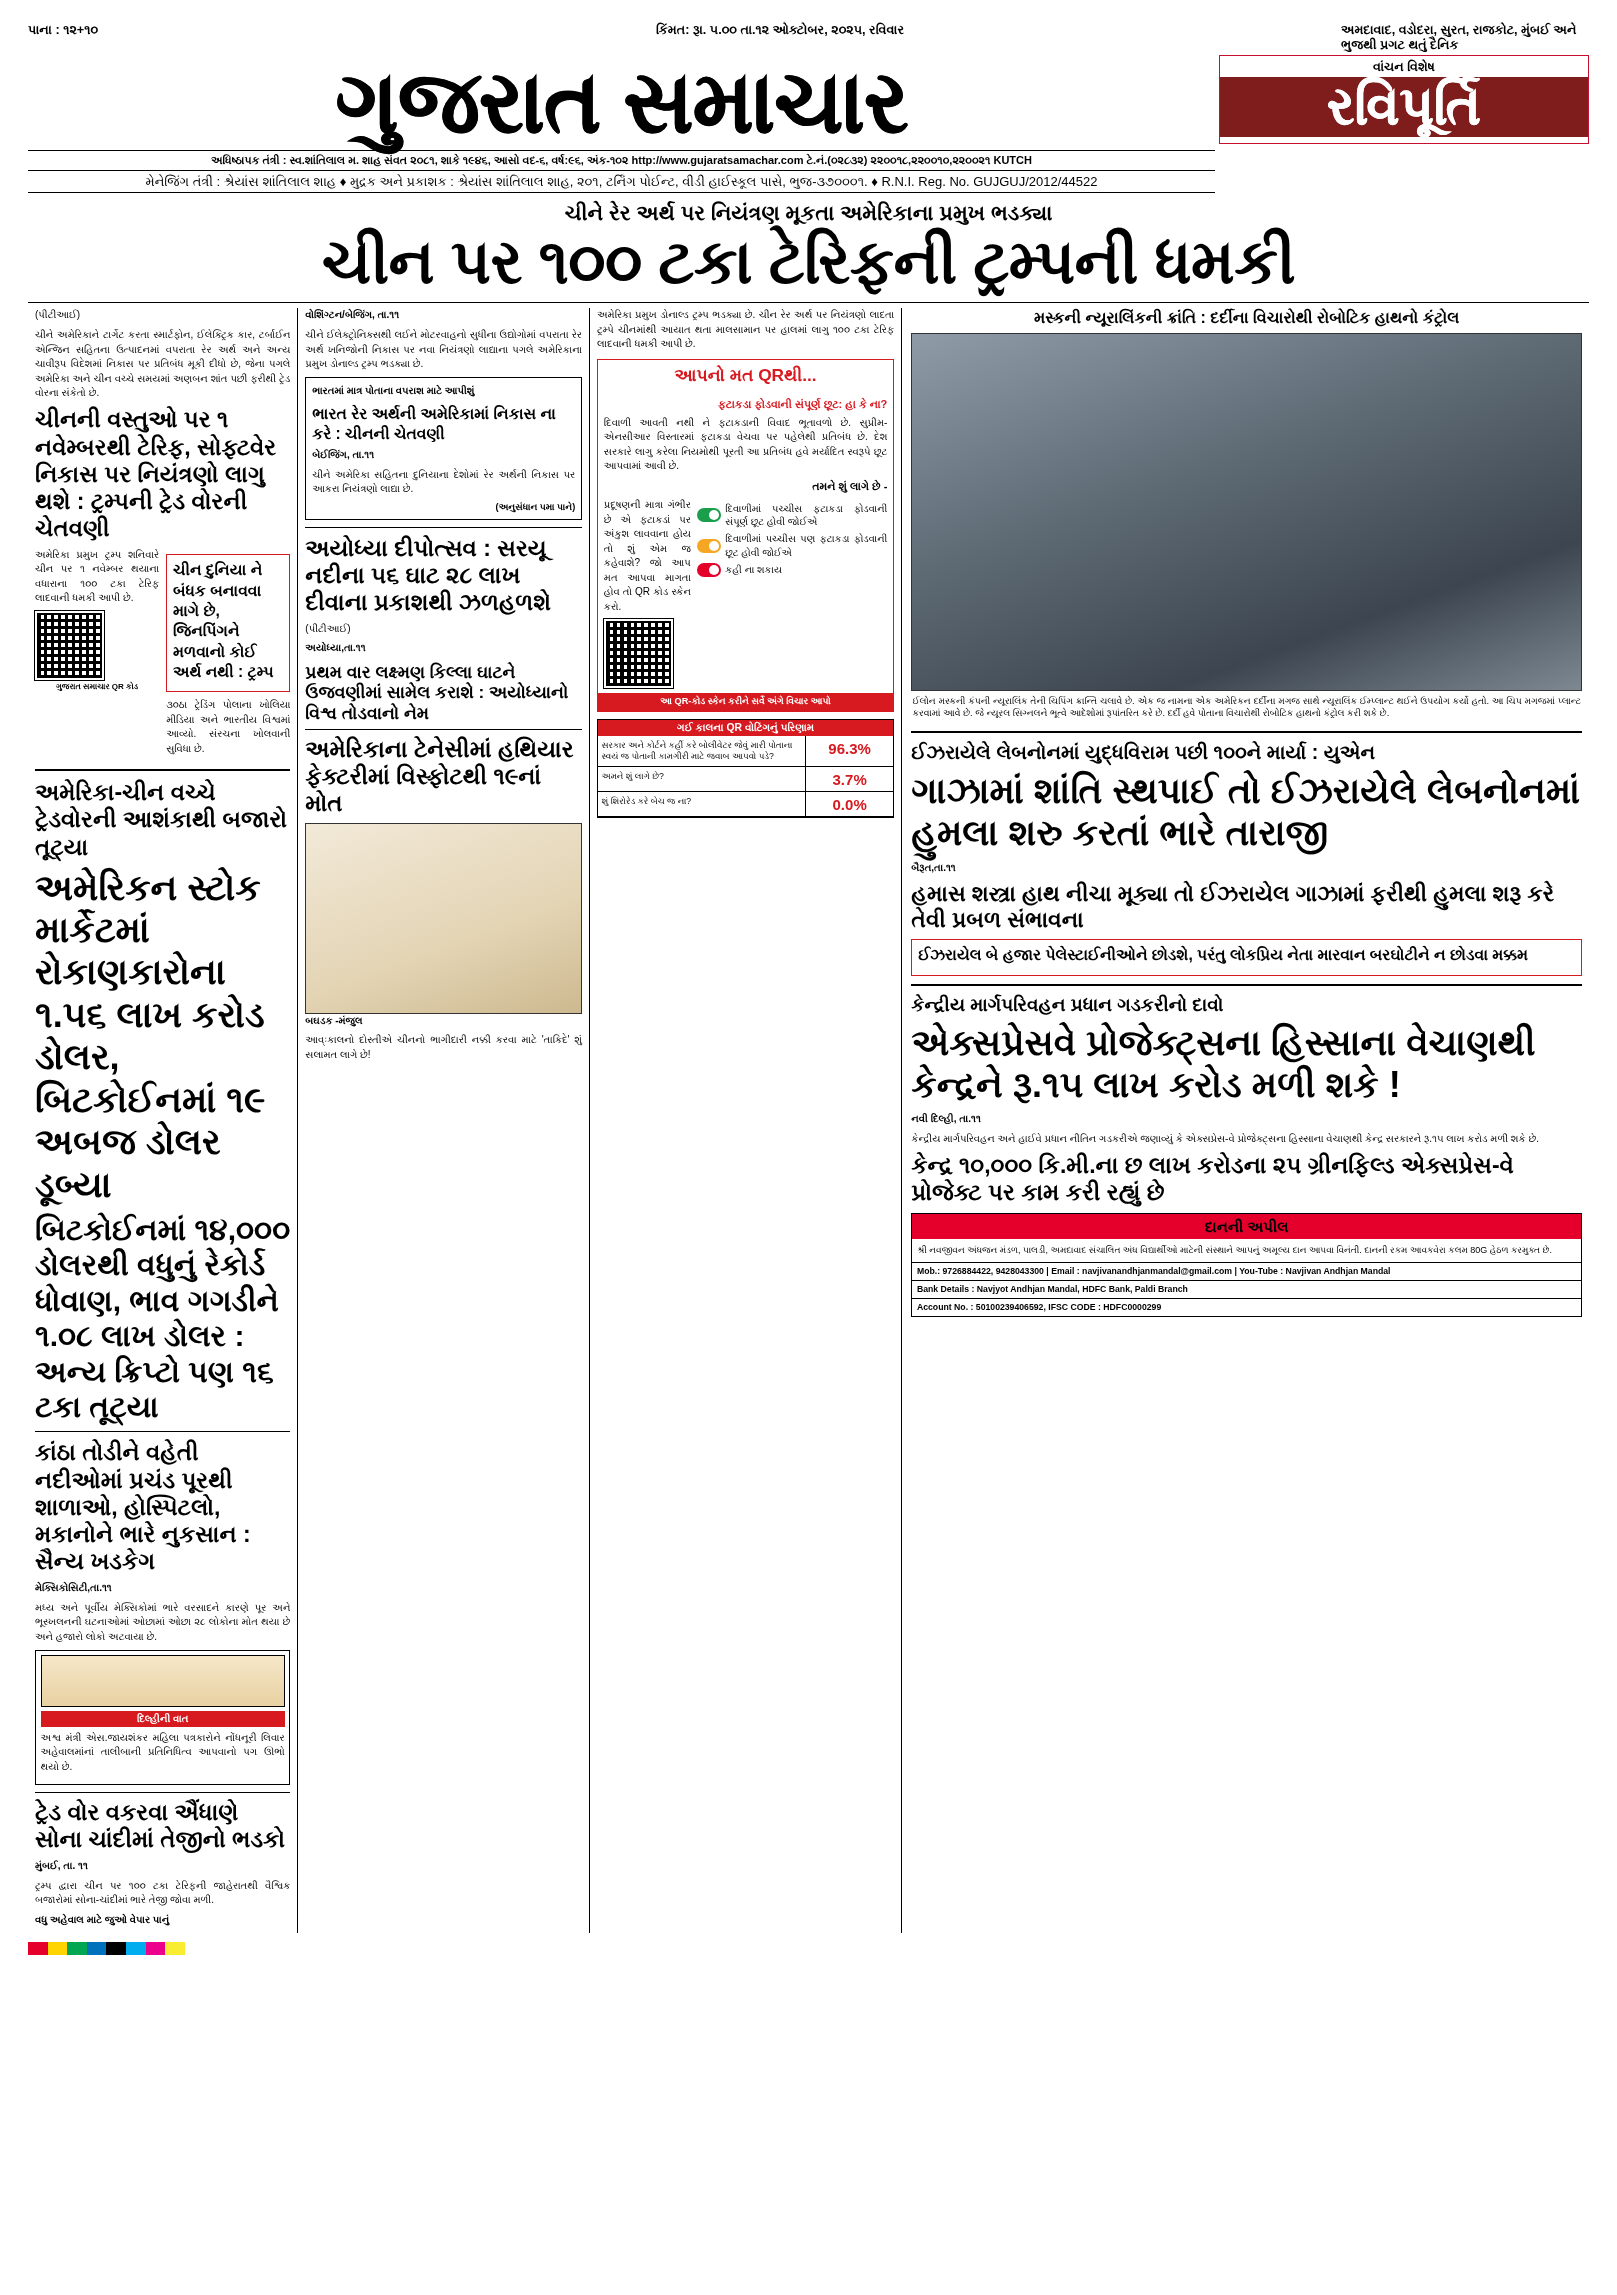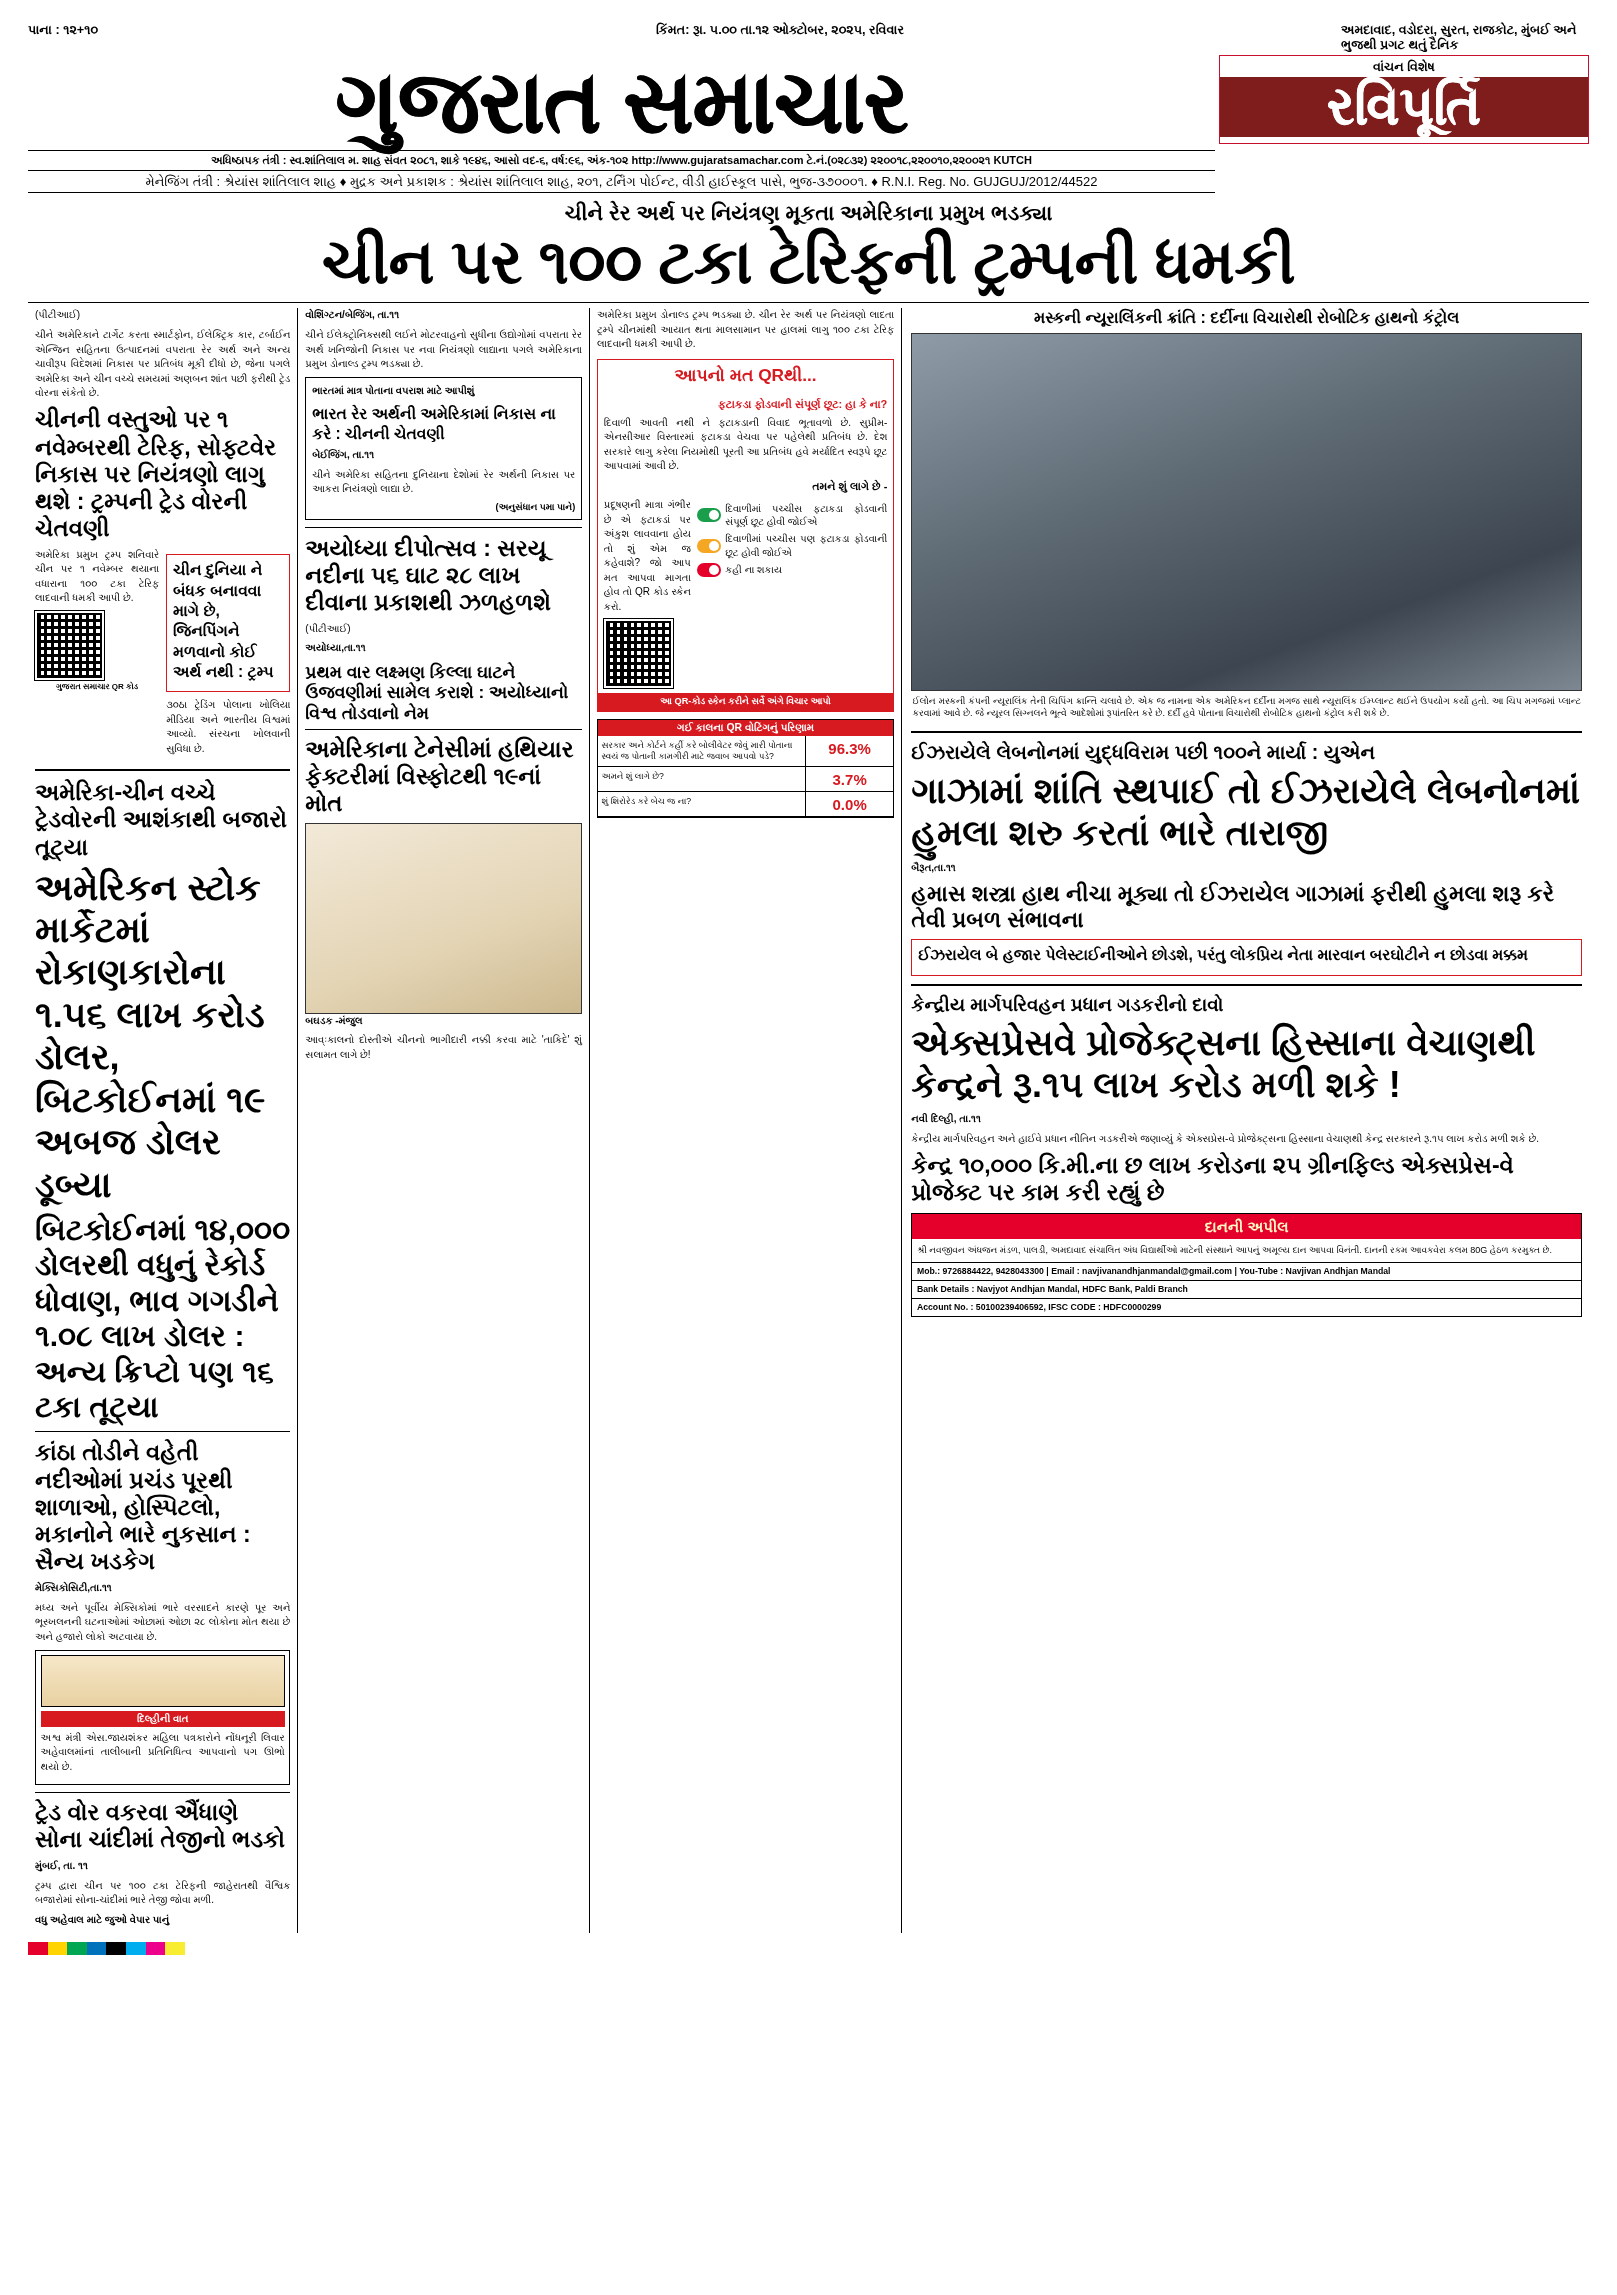--- a/index.html
+++ b/index.html
@@ -193,21 +193,21 @@
   .sw.y { background:#f5a623; }
   .sw::after{content:"";position:absolute;top:1.7px;right:1.7px;width:10.4px;height:10.4px;border-radius:50%;background:#fff;}
   .survey-foot { background:#d71920; color:#fff; text-align:center; font-size:9.2px; font-weight:bold; padding:3.5px;}
   .res-head { background:#d71920; color:#fff; text-align:center; font-weight:bold; font-size:10.4px; padding:2.3px;}
   .res-row { display:flex; border-bottom:0.6px solid #000; }
   .res-q { flex:1; font-size:8.7px; padding:3.5px; border-right:0.6px solid #000; line-height:1.3;}
   .res-v { width:87px; text-align:center; font-size:15px; font-weight:bold; padding:3.5px; }
 
   
   .donate { border:1.7px solid #000; margin-top:7px; }
-  .donate-h { background:#e4002b; color:#fef9c3; font-size:15px; font-weight:bold; text-align:center; padding:3.5px;}
+  .donate-h { background:#e4002b; color:#000000; font-size:15px; font-weight:bold; text-align:center; padding:3.5px;}
   .donate-b { padding:4.6px; font-size:9px; line-height:1.45; text-align:justify;}
   .donate-f { border-top:0.6px solid #000; padding:3.5px 4.6px; font-size:8.7px; font-weight:bold; }
 
   
   .colorbar { display:flex; margin-top: 9.2px; }
   .colorbar div { width: 19.6px; height: 12.7px; }
 
   .hl-red { color:#d71920; }
   .center { text-align:right; }
   .bold { font-weight: bold; }

